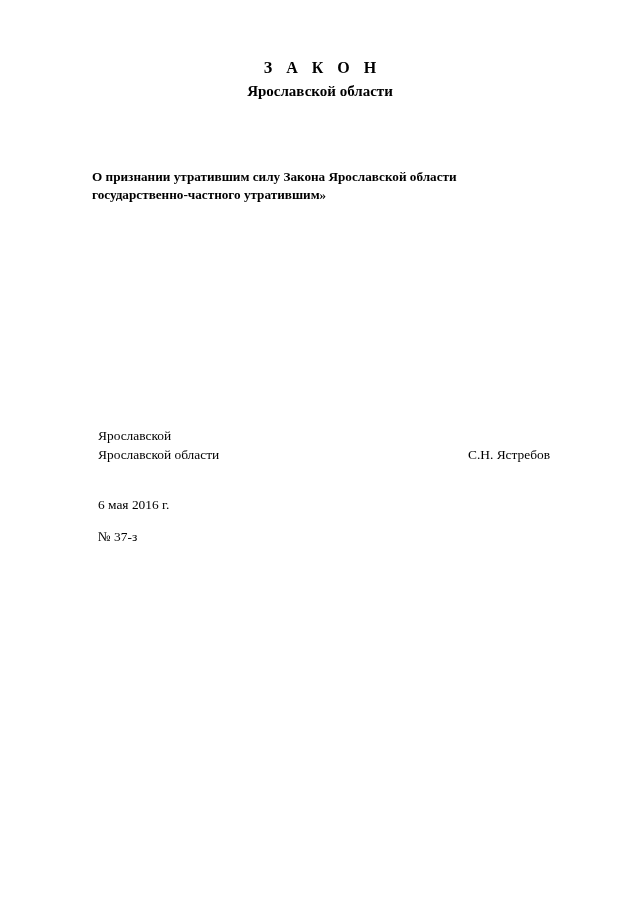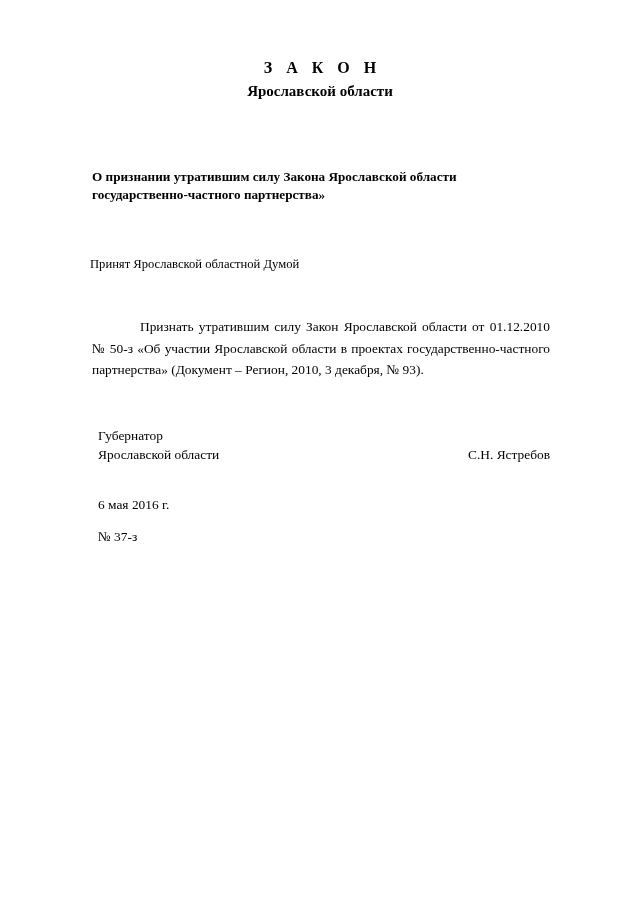--- a/index.html
+++ b/index.html
@@ -133,32 +133,30 @@
 <body>
 
 <div class="page">
 
   <div class="doc-heading">З А К О Н</div>
 
   <div class="doc-subheading">Ярославской области</div>
 
   <div class="title-block">
     <div>О признании утратившим силу Закона Ярославской области</div>
-    <div>государственно-частного партнерства»</div>
+    <div>государственно-частного утратившим»</div>
   </div>
 
   <div class="adoption">
-    <div>Принят Ярославской областной Думой</div>
   </div>
 
-  <div class="body-paragraph">Признать утратившим силу Закон Ярославской области от 01.12.2010 № 50-з «Об участии Ярославской области в проектах государственно-частного партнерства» (Документ – Регион, 2010, 3 декабря, № 93).</div>
 
   <div class="signature">
     <div class="signature-role">
-      <div>Губернатор</div>
+      <div>Ярославской</div>
       <div>Ярославской области</div>
     </div>
     <div class="signature-name">С.Н. Ястребов</div>
   </div>
 
   <div class="footer-date">6 мая 2016 г.</div>
 
   <div class="footer-number">№ 37-з</div>
 
 </div>

